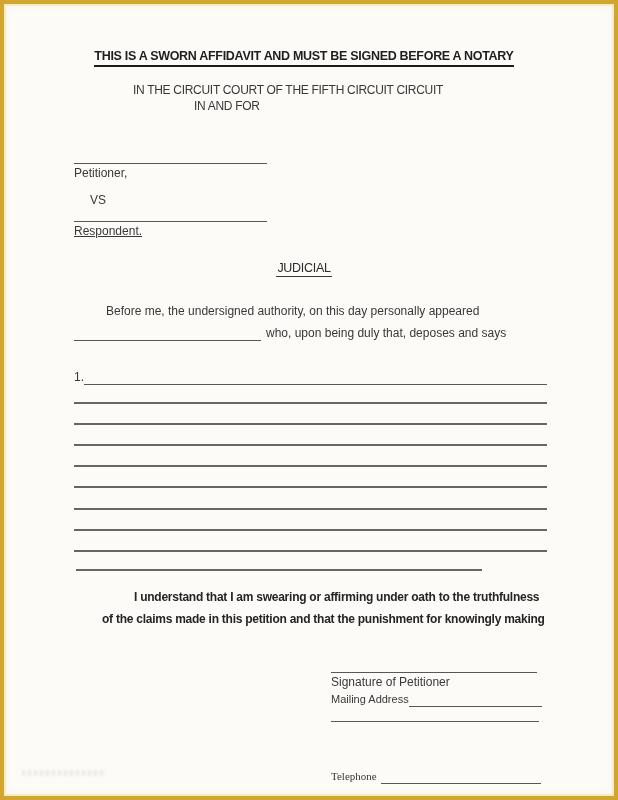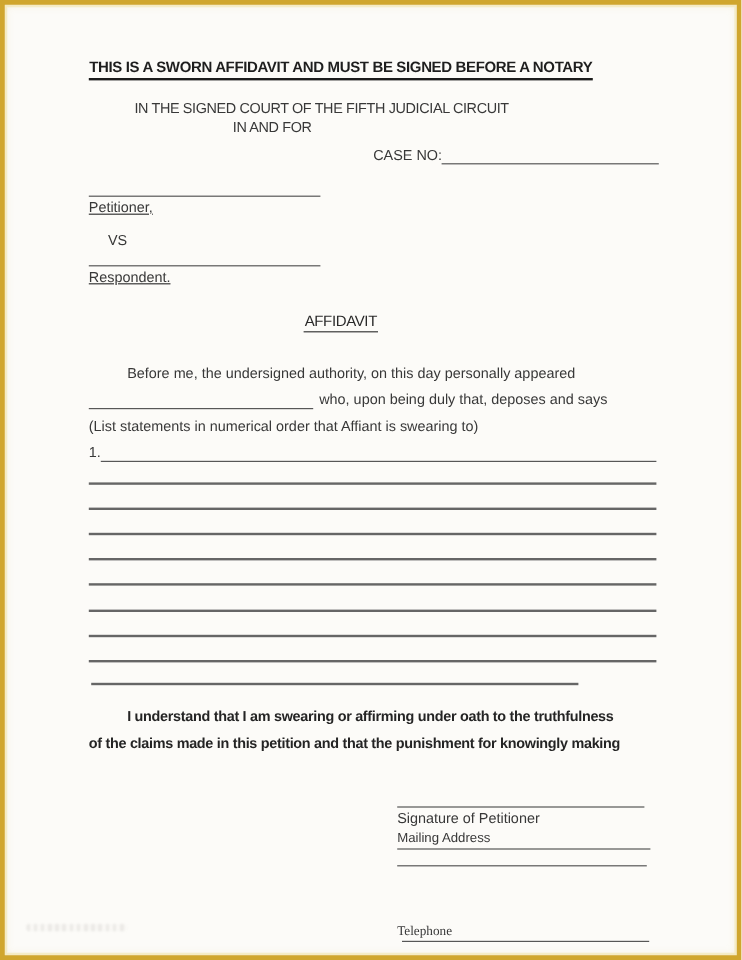--- a/index.html
+++ b/index.html
@@ -9,80 +9,75 @@
     box-sizing:border-box;
     background:var(--paper,#fcfbf8);
     border:4px solid var(--gold,#d0a62e);
     box-shadow: inset 0 0 0 2px rgba(240,224,150,.45), inset 0 0 8px rgba(210,180,90,.18);
     font-family:"Liberation Sans", sans-serif;
     font-size:12px;
     color:var(--ink,#383838);
     overflow:hidden;
   }
   .abs{position:absolute;line-height:15px;}
-  .center{left:0;width:560px;text-align:center;}
+  .center{left:0;width:560px;text-align:center;padding-left:20px;}
   .caps{letter-spacing:-0.3px;}
   .title{font-weight:bold;font-size:12.5px;color:#1e1e1e;}
   .title .u{border-bottom:2px solid #1c1c1c;padding-bottom:1.5px;}
   .nudge{position:relative;left:-16px;}
   .heading{font-size:12.5px;color:#2a2a2a;}
   .heading .u2{border-bottom:1.5px solid #3a3a3a;padding:0 1px 1px 1px;}
   .row{display:flex;align-items:stretch;}
   .grow{flex:1 1 auto;}
   .blank{border-bottom:1.5px solid #575757;}
   .blankline{border-bottom:1.5px solid #575757;}
   .wline{height:21.1px;box-sizing:border-box;border-bottom:2px solid #666666;}
   .heavyblank{border-bottom:2px solid #666666;}
   .indent{text-indent:32px;}
-  .oath{font-weight:bold;color:#242424;line-height:22.3px;letter-spacing:-0.25px;}
+  .oath{font-weight:bold;color:#242424;line-height:22.3px;letter-spacing:-0.25px;margin-left:28px;}
   .oath div{white-space:nowrap;}
-  .small{font-size:11px;flex-direction:column;}
+  .small{font-size:11px;}
   .gap5{margin-left:5px;white-space:nowrap;}
   .gap4{margin-left:4px;}
   .watermark{
     top:766px;left:18px;width:84px;height:6px;
     background:repeating-linear-gradient(90deg, rgba(185,182,178,.55) 0 3px, rgba(228,226,222,.25) 3px 6px);
     filter:blur(1px);opacity:.45;border-radius:2px;
   }
 </style>
 </head>
 <body>
 
 <div class="page" style="--gold: #d0a62e; --paper: #fcfbf8; --ink: #383838;">
 
   <div class="abs center title caps" style="top:45px;">
     <span class="u">THIS IS A SWORN AFFIDAVIT AND MUST BE SIGNED BEFORE A NOTARY</span>
   </div>
 
   <div class="abs center caps" style="top:79px;">
-    <span class="nudge">IN THE SIGNED COURT OF THE FIFTH JUDICIAL CIRCUIT</span>
+    <span class="nudge">IN THE CIRCUIT COURT OF THE FIFTH CIRCUIT CIRCUIT</span>
   </div>
   <div class="abs caps" style="top:95px;left:190px;">IN AND FOR</div>
 
-  <div class="abs row" style="top:118px;left:307px;width:238px;">
-    <span>CASE NO:</span>
-    <span class="blank grow"></span>
-  </div>
 
   <div class="abs blankline" style="top:146px;left:70px;width:193px;height:13px;"></div>
-  <div class="abs" style="top:162px;left:70px;text-decoration:underline;">Petitioner,</div>
+  <div class="abs" style="top:162px;left:70px;">Petitioner,</div>
   <div class="abs" style="top:189px;left:86px;">VS</div>
   <div class="abs blankline" style="top:204px;left:70px;width:193px;height:13px;"></div>
   <div class="abs" style="top:220px;left:70px;text-decoration:underline;">Respondent.</div>
 
   <div class="abs center heading caps" style="top:257px;">
-    <span class="u2">AFFIDAVIT</span>
+    <span class="u2">JUDICIAL</span>
   </div>
 
   <div class="abs indent" style="top:300px;left:70px;width:482px;">Before me, the undersigned authority, on this day personally appeared</div>
   <div class="abs row" style="top:322px;left:70px;width:473px;">
     <span class="blank" style="width:187px;"></span>
     <span class="gap5">who, upon being duly that, deposes and says</span>
   </div>
-  <div class="abs" style="top:344px;left:70px;">(List statements in numerical order that Affiant is swearing to)</div>
 
   <div class="abs row" style="top:366px;left:70px;width:473px;">
     <span>1.</span>
     <span class="blank grow"></span>
   </div>
 
   <div class="abs" id="wlines" style="top:379px;left:70px;width:473px;">
       <div class="wline"></div>
       <div class="wline"></div>
       <div class="wline"></div>

